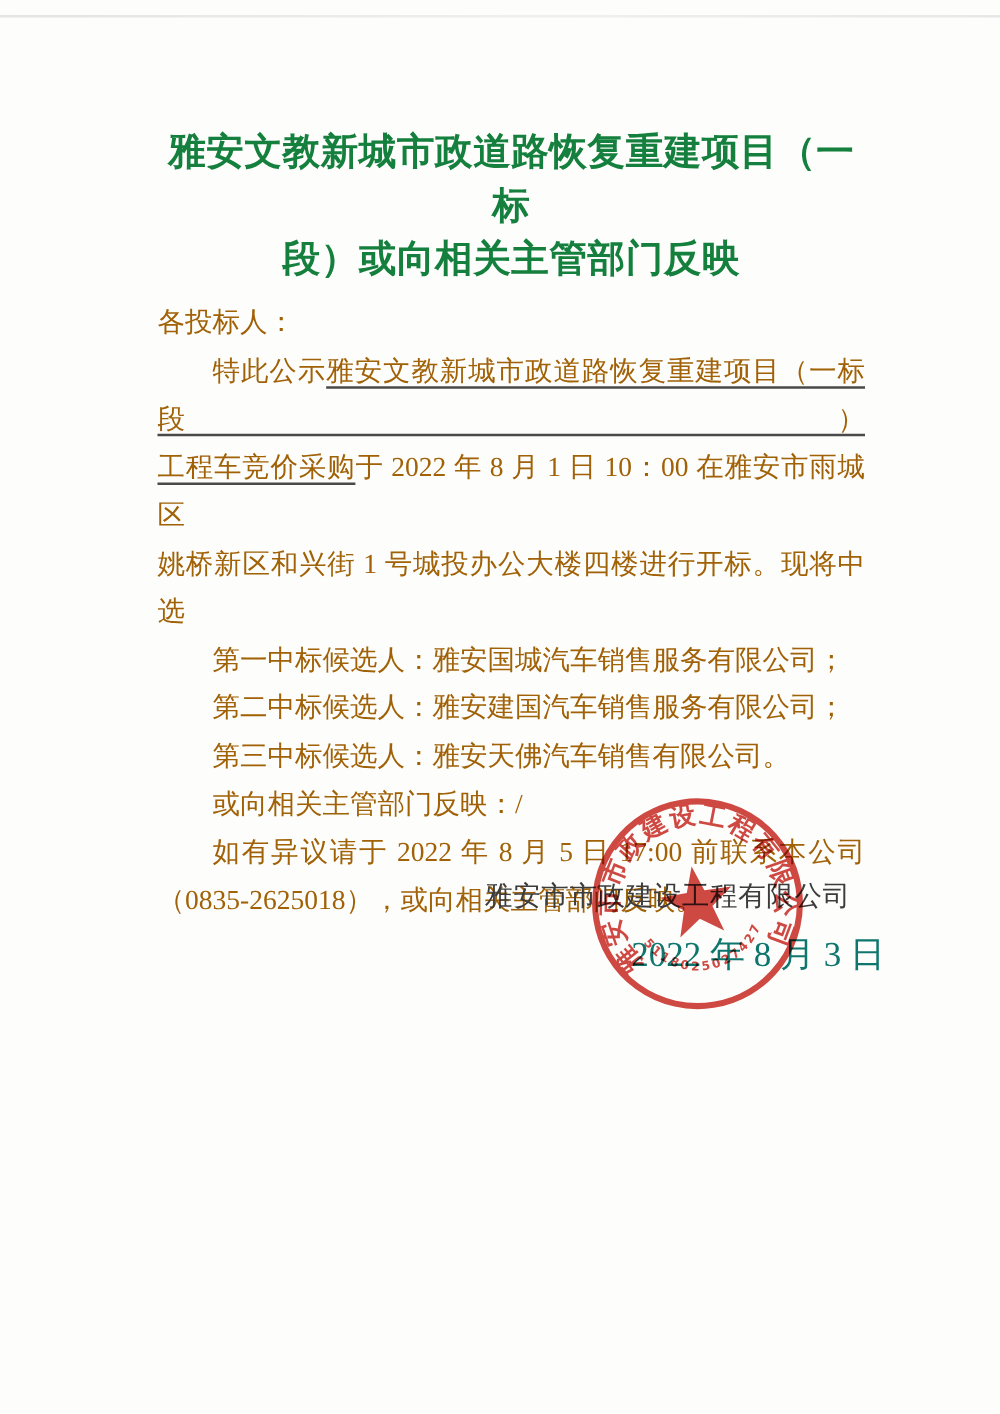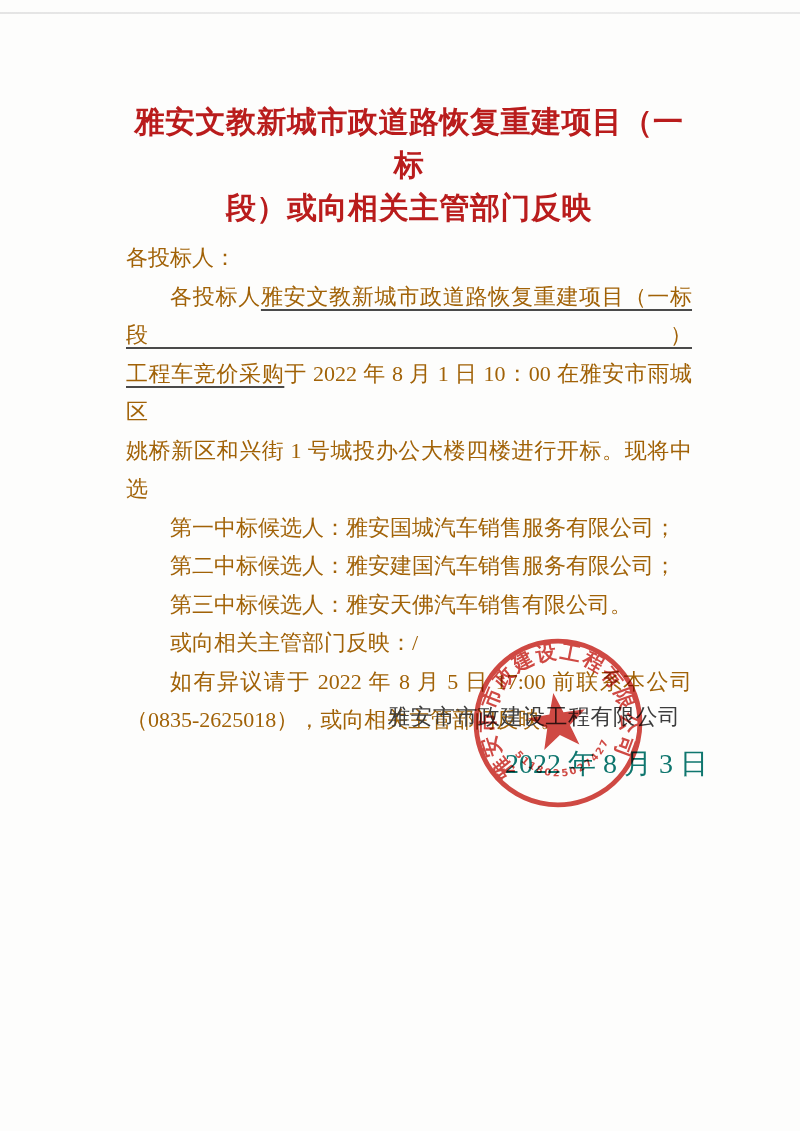--- a/index.html
+++ b/index.html
@@ -24,21 +24,21 @@
     left: 126px;
     top: 100px;
     width: 566px;
   }
   .title {
     margin: 0;
     text-align: center;
     font-size: 30px;
     line-height: 43px;
     font-weight: 700;
-    color: #b91c1c;
+    color: #15803d;
     letter-spacing: 0.5px;
   }
   .t-line { display: block; }
   .body-text {
     margin-top: 10px;
     font-size: 22px;
     line-height: 38.5px;
     color: #a16207;
   }
   .ln { text-align: justify; }
@@ -98,21 +98,21 @@
 
   <div class="content">
     <h1 class="title">
       <span class="t-line">雅安文教新城市政道路恢复重建项目（一标</span>
       <span class="t-line">段）或向相关主管部门反映</span>
     </h1>
 
     <div class="body-text">
       <div class="ln">各投标人：</div>
 
-      <div class="ln indent fill"><span>各投标人</span><span class="ul">雅安文教新城市政道路恢复重建项目（一标段）</span></div>
+      <div class="ln indent fill"><span>特此公示</span><span class="ul">雅安文教新城市政道路恢复重建项目（一标段）</span></div>
 
       <div class="ln fill"><span class="ul">工程车竞价采购</span><span>于 2022 年 8 月 1 日 10：00 在雅安市雨城区</span></div>
 
       <div class="ln fill">姚桥新区和兴街 1 号城投办公大楼四楼进行开标。现将中选</div>
 
       <div class="ln indent">第一中标候选人：雅安国城汽车销售服务有限公司；</div>
       <div class="ln indent">第二中标候选人：雅安建国汽车销售服务有限公司；</div>
       <div class="ln indent">第三中标候选人：雅安天佛汽车销售有限公司。</div>
 
       <div class="ln indent">或向相关主管部门反映：/</div>

